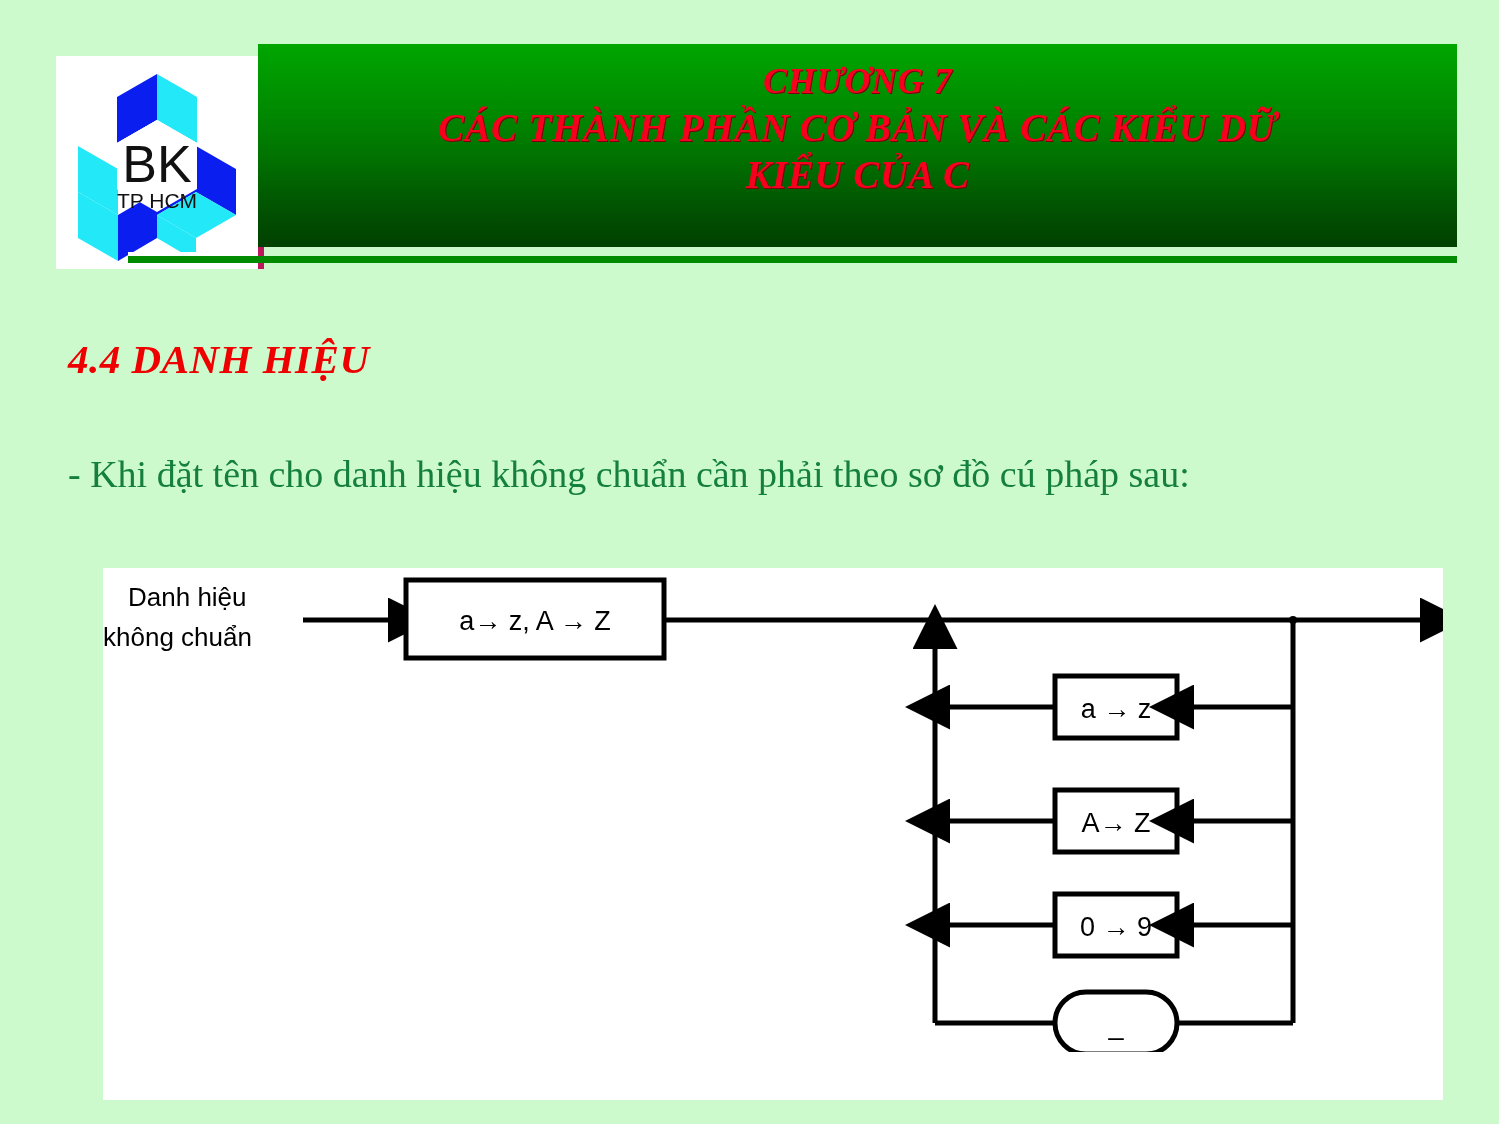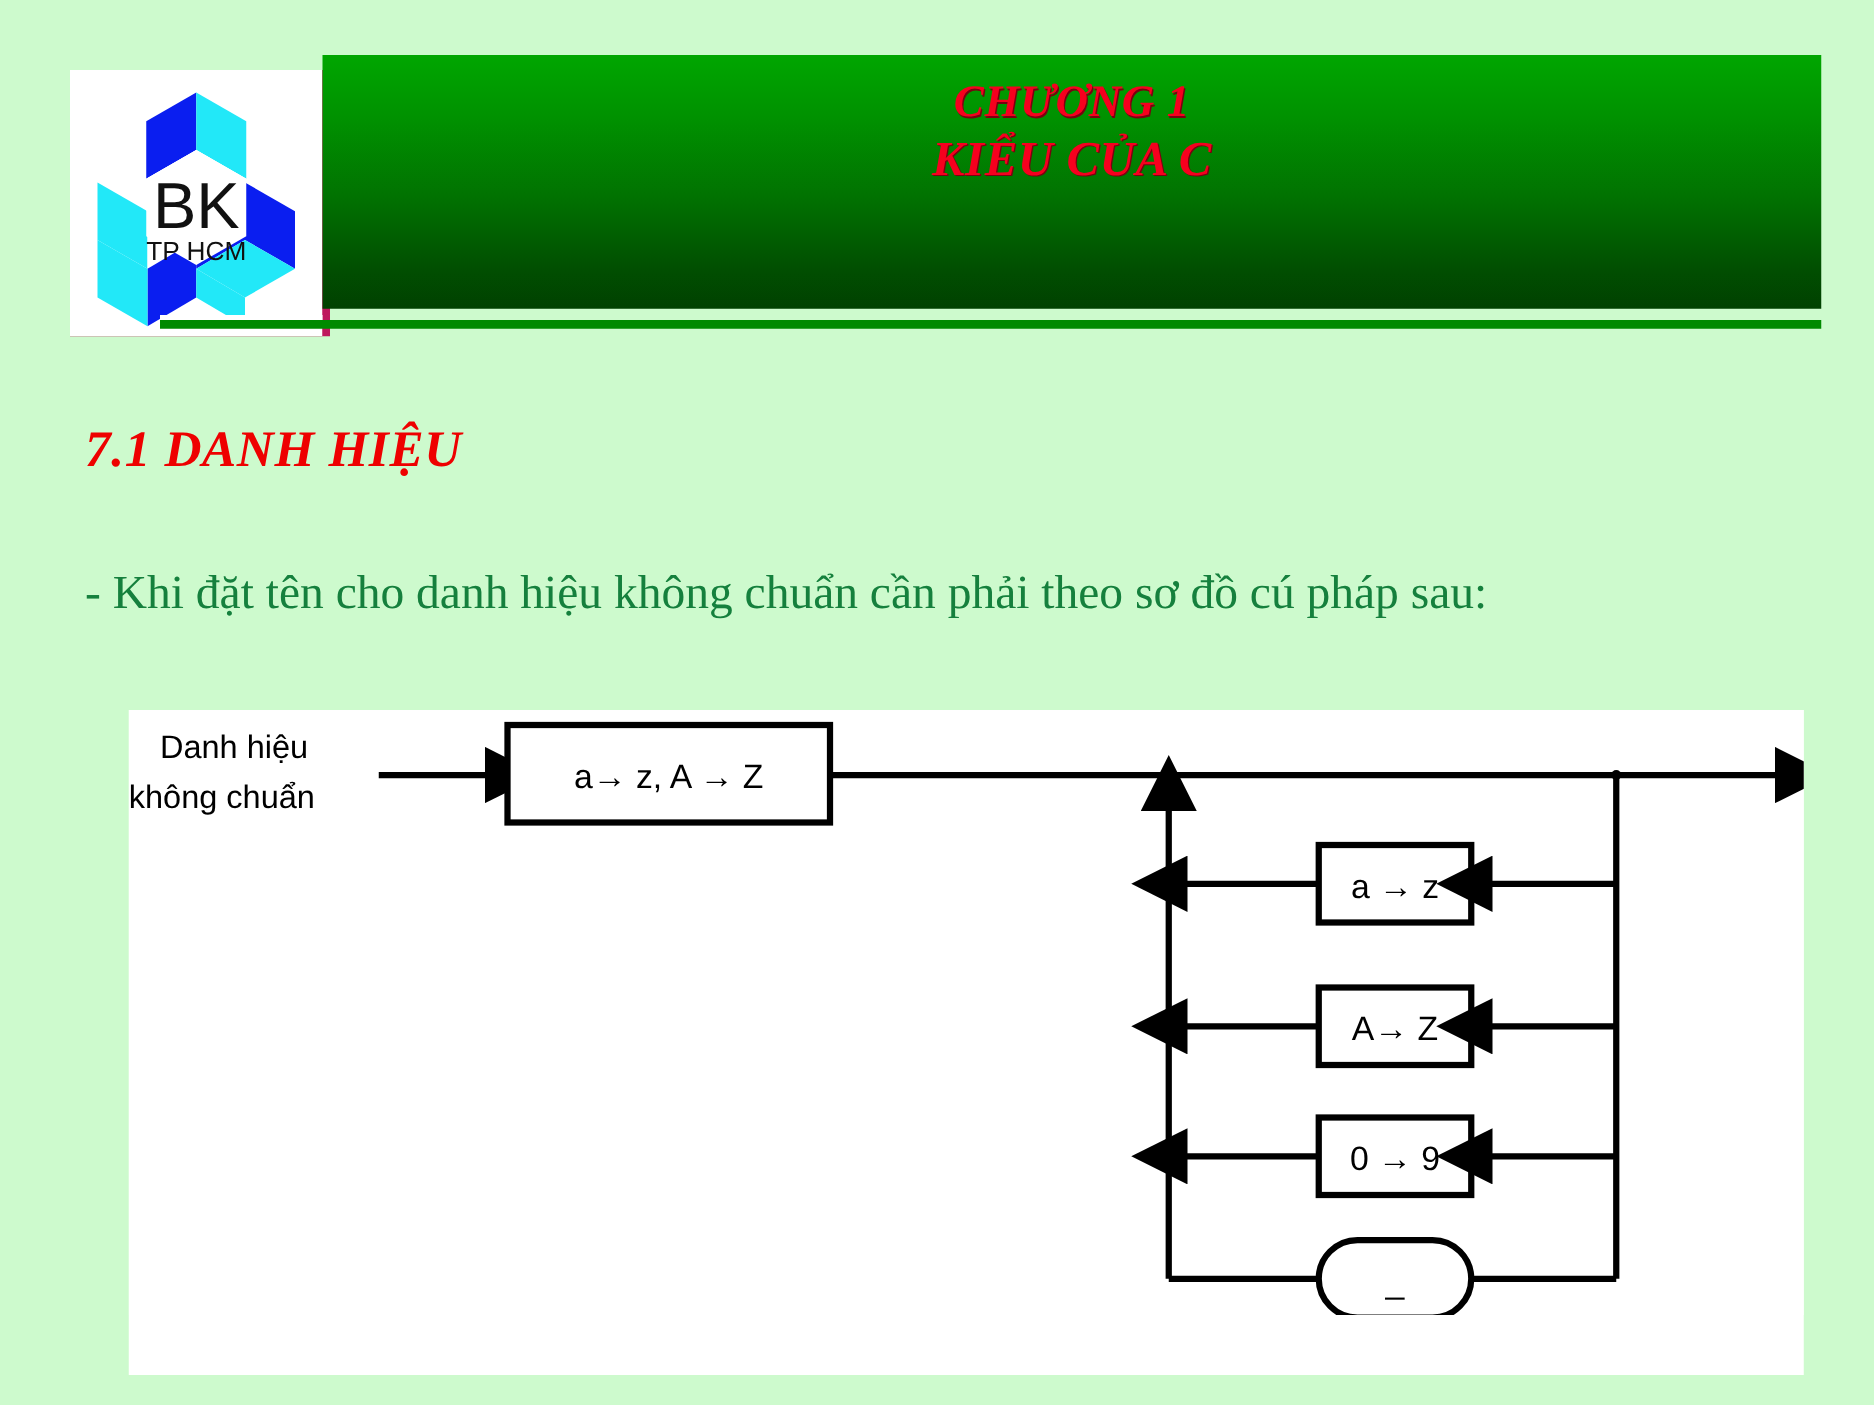--- a/index.html
+++ b/index.html
@@ -166,28 +166,29 @@
       </g>
 
       <polygon points="101,64 141,87 141,133 101,156 61,133 61,87" fill="#ffffff"></polygon>
       <text x="101" y="126" text-anchor="middle" font-family="Liberation Sans, sans-serif" font-size="52" fill="#111111">BK</text>
       <text x="101" y="152" text-anchor="middle" font-family="Liberation Sans, sans-serif" font-size="21" fill="#111111">TP HCM</text>
     </svg>
   </div>
 
   <div id="header-band">
     <div id="header-title">
-      <span class="line1">CHƯƠNG 1</span>
+      <span class="line1">CHƯƠNG 7</span>
+      <span class="line2">CÁC THÀNH PHẦN CƠ BẢN VÀ CÁC KIỂU DỮ</span>
       <span class="line3">KIỂU CỦA C</span>
     </div>
   </div>
   <div id="header-rule-cover"></div>
   <div id="header-rule"></div>
 
-  <div id="section-heading">7.1 DANH HIỆU</div>
+  <div id="section-heading">4.4 DANH HIỆU</div>
 
   <div id="body-paragraph">- Khi đặt tên cho danh hiệu không chuẩn cần phải theo sơ đồ cú pháp sau:</div>
 
   <div id="diagram-panel">
     <svg id="diagram-svg" viewBox="0 0 1340 484">
       <defs>
         <marker id="arrR" markerWidth="9" markerHeight="9" refX="1" refY="4.5" orient="auto" markerUnits="strokeWidth">
           <path d="M0,0 L9,4.5 L0,9 z" fill="#000000"></path>
         </marker>
         <marker id="arrL" markerWidth="9" markerHeight="9" refX="1" refY="4.5" orient="auto" markerUnits="strokeWidth">

